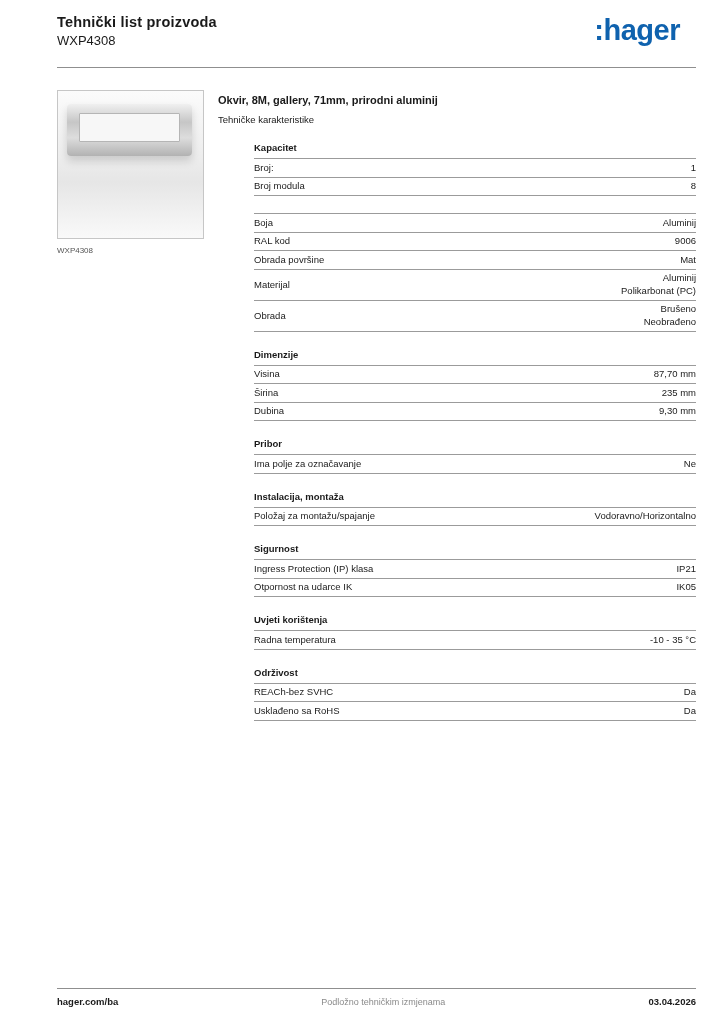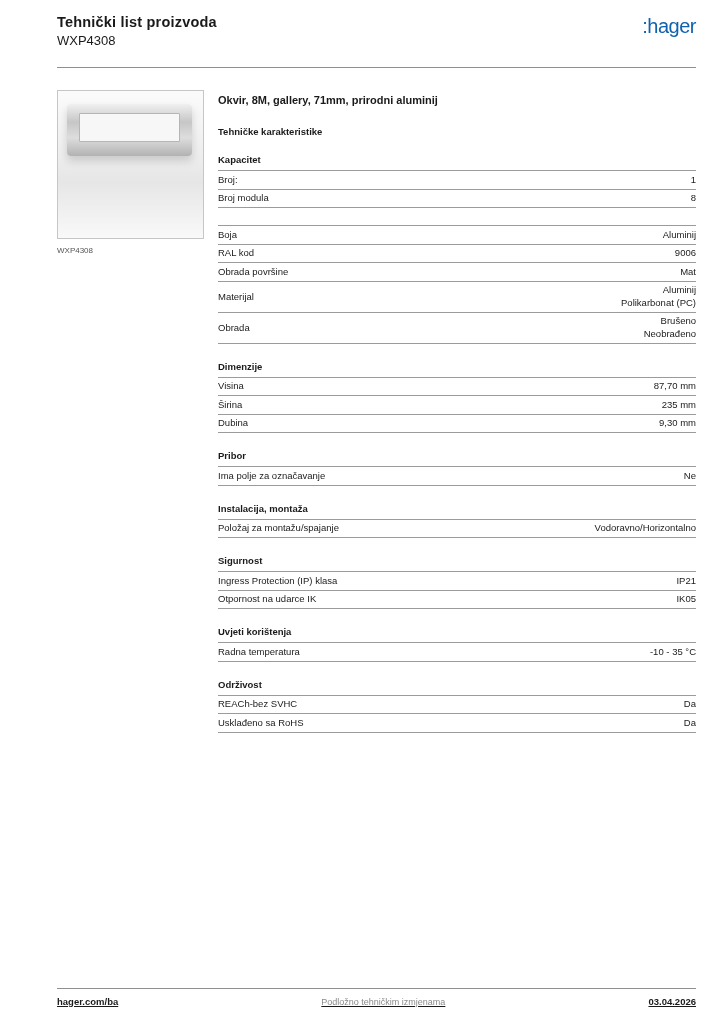--- a/index.html
+++ b/index.html
@@ -4,47 +4,47 @@
 <style>
   html,body{margin:0;padding:0;background:#ffffff;}
   .page{
     position:relative;width:724px;height:1024px;background:#ffffff;overflow:hidden;
     font-family:"Liberation Sans","DejaVu Sans",sans-serif;color:#1a1a1a;padding-left:20px;
   }
   
   .page-header{position:absolute;left:57px;right:48px;top:14px;height:53px;border-bottom:1px solid #8f8f8f;}
   .doc-title{font-size:14.5px;font-weight:bold;letter-spacing:.2px;}
   .doc-subtitle{font-size:13px;margin-top:3px;}
-  .hager-logo{position:absolute;right:0;top:2px;font-size:20px;font-weight:normal;letter-spacing:-.5px;line-height:1;}
+  .hager-logo{position:absolute;right:16px;top:2px;font-size:29px;font-weight:bold;letter-spacing:-.5px;line-height:1;}
   
   .content{position:absolute;left:57px;right:48px;top:90px;}
   .photo-col{position:absolute;left:0;top:0;width:147px;}
   .product-photo{position:relative;width:145px;height:147px;border:1px solid #c6c6c6;
     background:linear-gradient(180deg,#fbfbfb 0%,#ededed 45%,#e6e6e6 62%,#f9f9f9 100%);}
   .photo-frame{position:absolute;left:9px;top:13px;width:125px;height:52px;border-radius:4px;
     background:linear-gradient(180deg,#f0f0f0,#c6c6c6 35%,#dddddd 65%,#b2b2b2);
     box-shadow:0 5px 9px rgba(0,0,0,.15);}
   .photo-frame-inner{position:absolute;left:12px;top:9px;right:12px;height:27px;background:#f7f7f7;
     border:1px solid #b5b5b5;border-radius:1px;}
   .photo-caption{margin-top:7px;font-size:8px;color:#555555;}
   .spec-col{margin-left:161px;}
   .product-name{font-size:11px;font-weight:bold;padding-top:4px;}
-  .specs-title{font-size:9.5px;font-weight:bold;margin-top:20px;}
-  
-  .spec-section{margin-top:17px;}
+  .specs-title{font-size:9.5px;font-weight:normal;margin-top:8px;}
+  
+  .spec-section{margin-top:17px;margin-left:36px;}
   .section-title{font-size:9.5px;font-weight:bold;margin-bottom:5px;}
   .section-rows{border-top:1px solid #9b9b9b;}
   .spec-row{display:flex;justify-content:space-between;align-items:center;
     border-bottom:1px solid #9b9b9b;padding:2.5px 0;font-size:9.5px;line-height:12px;}
   .row-label{text-align:left;padding-right:12px;}
   .row-values{text-align:right;}
   .row-values > div{line-height:12.5px;}
   
   .page-footer{position:absolute;left:57px;right:48px;top:988px;border-top:1px solid #8f8f8f;
-    padding-top:7px;display:flex;justify-content:space-between;align-items:baseline;text-decoration:underline;}
+    padding-top:7px;display:flex;justify-content:space-between;align-items:baseline;}
   .footer-left,.footer-right{font-size:9.5px;font-weight:bold;color:#1a1a1a;}
   .footer-center{font-size:9px;color:#8a8a8a;}
 </style>
 </head>
 <body>
 
 <div class="page">
 
   <header class="page-header">
     <div class="doc-title">Tehnički list proizvoda</div>

